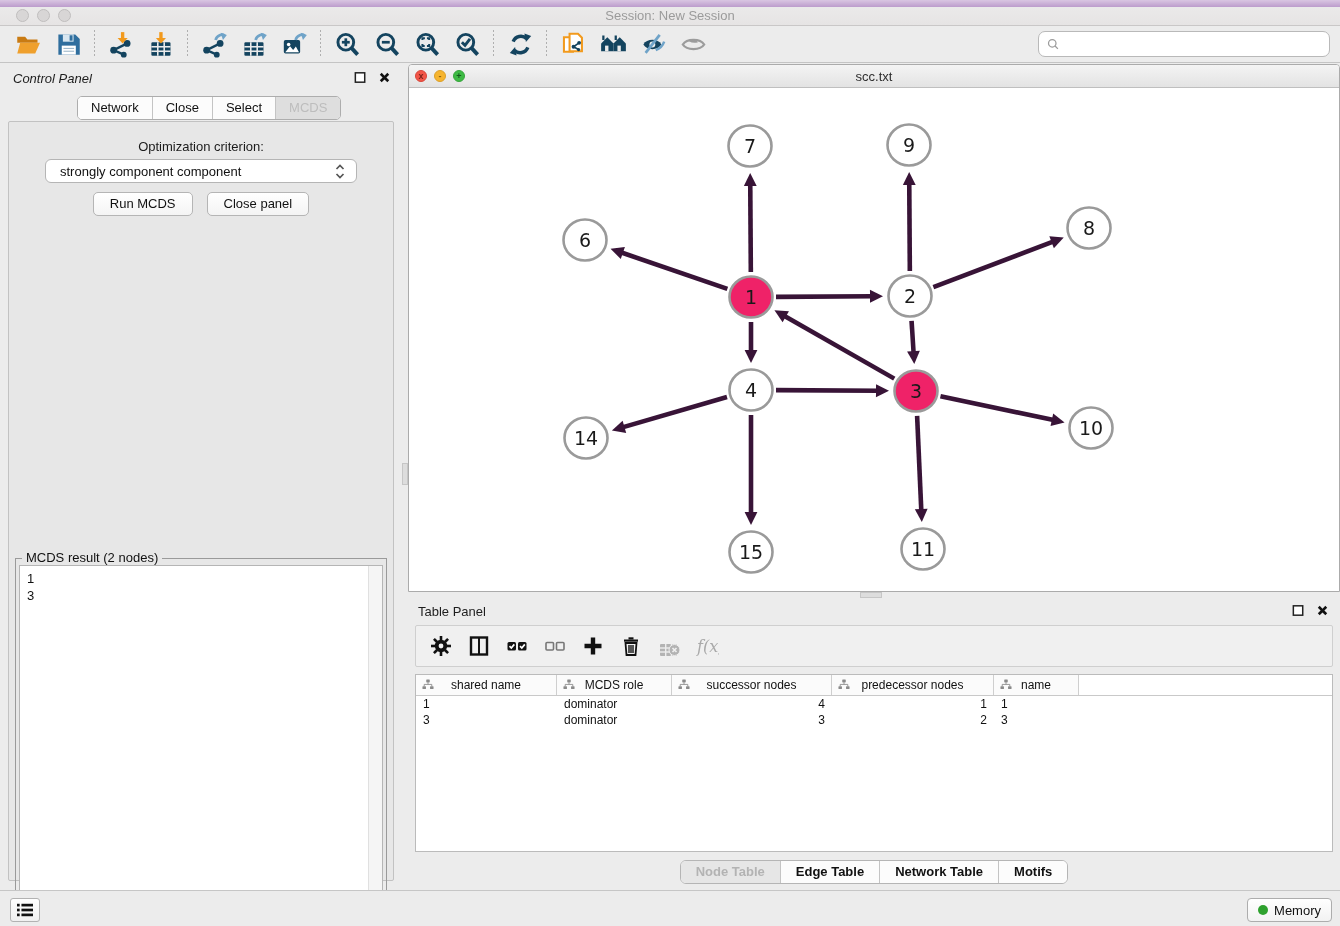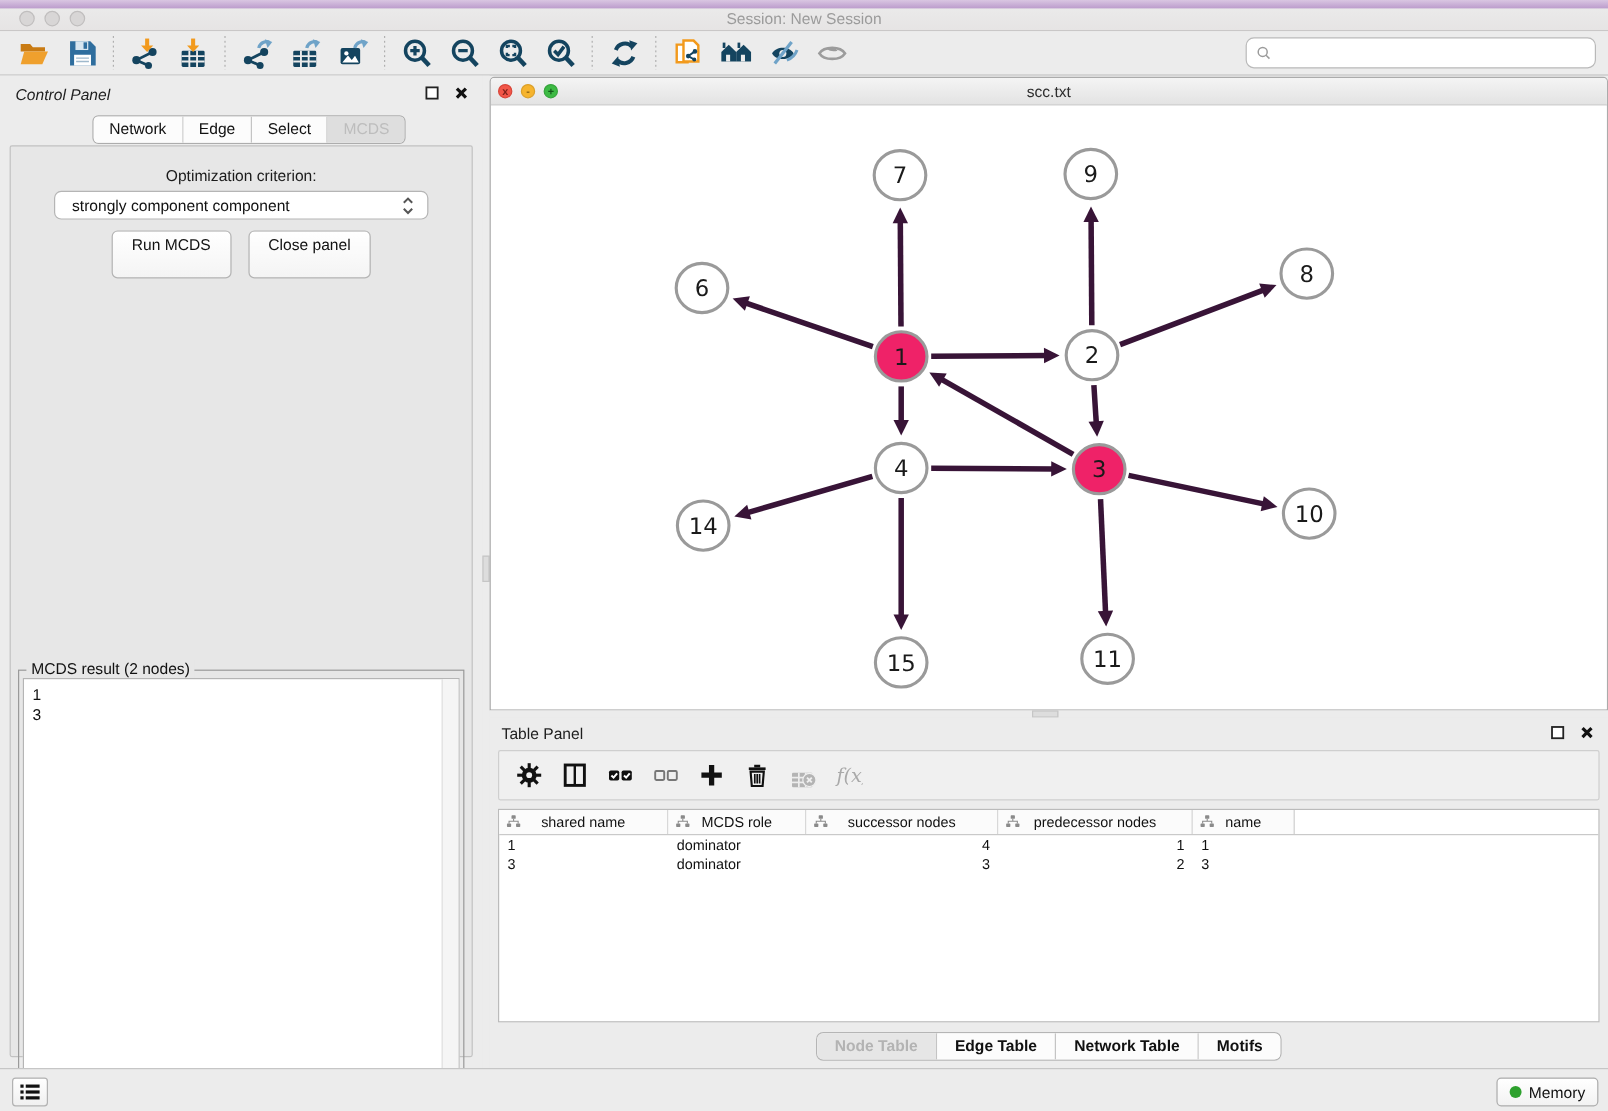--- a/index.html
+++ b/index.html
@@ -51,21 +51,21 @@
   .opt-label { position:absolute; left:0; width:100%; top:17px; text-align:center;
     font-size:13px; color:#1B1B1B; }
   .opt-select { position:absolute; left:36px; top:37px; width:312px; height:24px;
     background:#FFFFFF; border:1px solid #B5B5B5; border-radius:6px;
     display:flex; align-items:center; padding:0 10px 0 14px; font-size:13px; color:#111;
     cursor:pointer; }
   .opt-select .sel-text { flex:1; }
   .cp-buttons { position:absolute; left:0; top:70px; width:100%; display:flex;
     justify-content:center; gap:14px; }
   .cp-btn { background:linear-gradient(#FFFFFF,#F4F4F4); border:1px solid #B5B5B5;
-    border-radius:5px; font-size:13px; color:#111; padding:3px 16px 20px; cursor:pointer;
+    border-radius:5px; font-size:13px; color:#111; padding:3px 16px 4px; cursor:pointer;
     font-family:"Liberation Sans", sans-serif; }
 
   .result-group { position:absolute; left:6px; top:436px; width:372px; height:376px;
     border:1px solid #9A9A9A; }
   .result-legend { position:absolute; left:6px; top:-9px; background:#E7E7E7;
     padding:0 4px; font-size:13px; color:#111; }
   .result-area { position:absolute; left:3px; top:6px; right:3px; bottom:3px;
     background:#FFFFFF; border:1px solid #B5B5B5; font-size:13px; color:#111;
     padding:4px 0 0 7px; white-space:pre-line; line-height:17px; }
   .result-scroll { position:absolute; right:0; top:0; bottom:0; width:14px;
@@ -332,21 +332,21 @@
       <svg class="pi" viewBox="0 0 16 16">
         <rect x="2.5" y="3" width="10" height="10" fill="#fff" stroke="#222" stroke-width="1.6"></rect>
       </svg>
       <svg class="pi" viewBox="0 0 16 16">
         <path d="M3 5 L5 3 L8 6 L11 3 L13 5 L10 8 L13 11 L11 13 L8 10 L5 13 L3 11 L6 8 Z" fill="#111"></path>
       </svg>
     </span>
   </div>
   <div class="cp-tabs" id="cp-tabs">
       <div class="cp-tab">Network</div>
-      <div class="cp-tab">Edge</div>
+      <div class="cp-tab">Close</div>
       <div class="cp-tab">Select</div>
       <div class="cp-tab active">MCDS</div>
     </div>
   <div class="cp-body">
     <div class="opt-label">Optimization criterion:</div>
     <div class="opt-select">
       <span class="sel-text">strongly component component</span>
       <svg width="12" height="17" viewBox="0 0 12 17">
         <path d="M2.5 6 L6 2.5 L9.5 6" fill="none" stroke="#555" stroke-width="1.7"></path>
         <path d="M2.5 11 L6 14.5 L9.5 11" fill="none" stroke="#555" stroke-width="1.7"></path>

